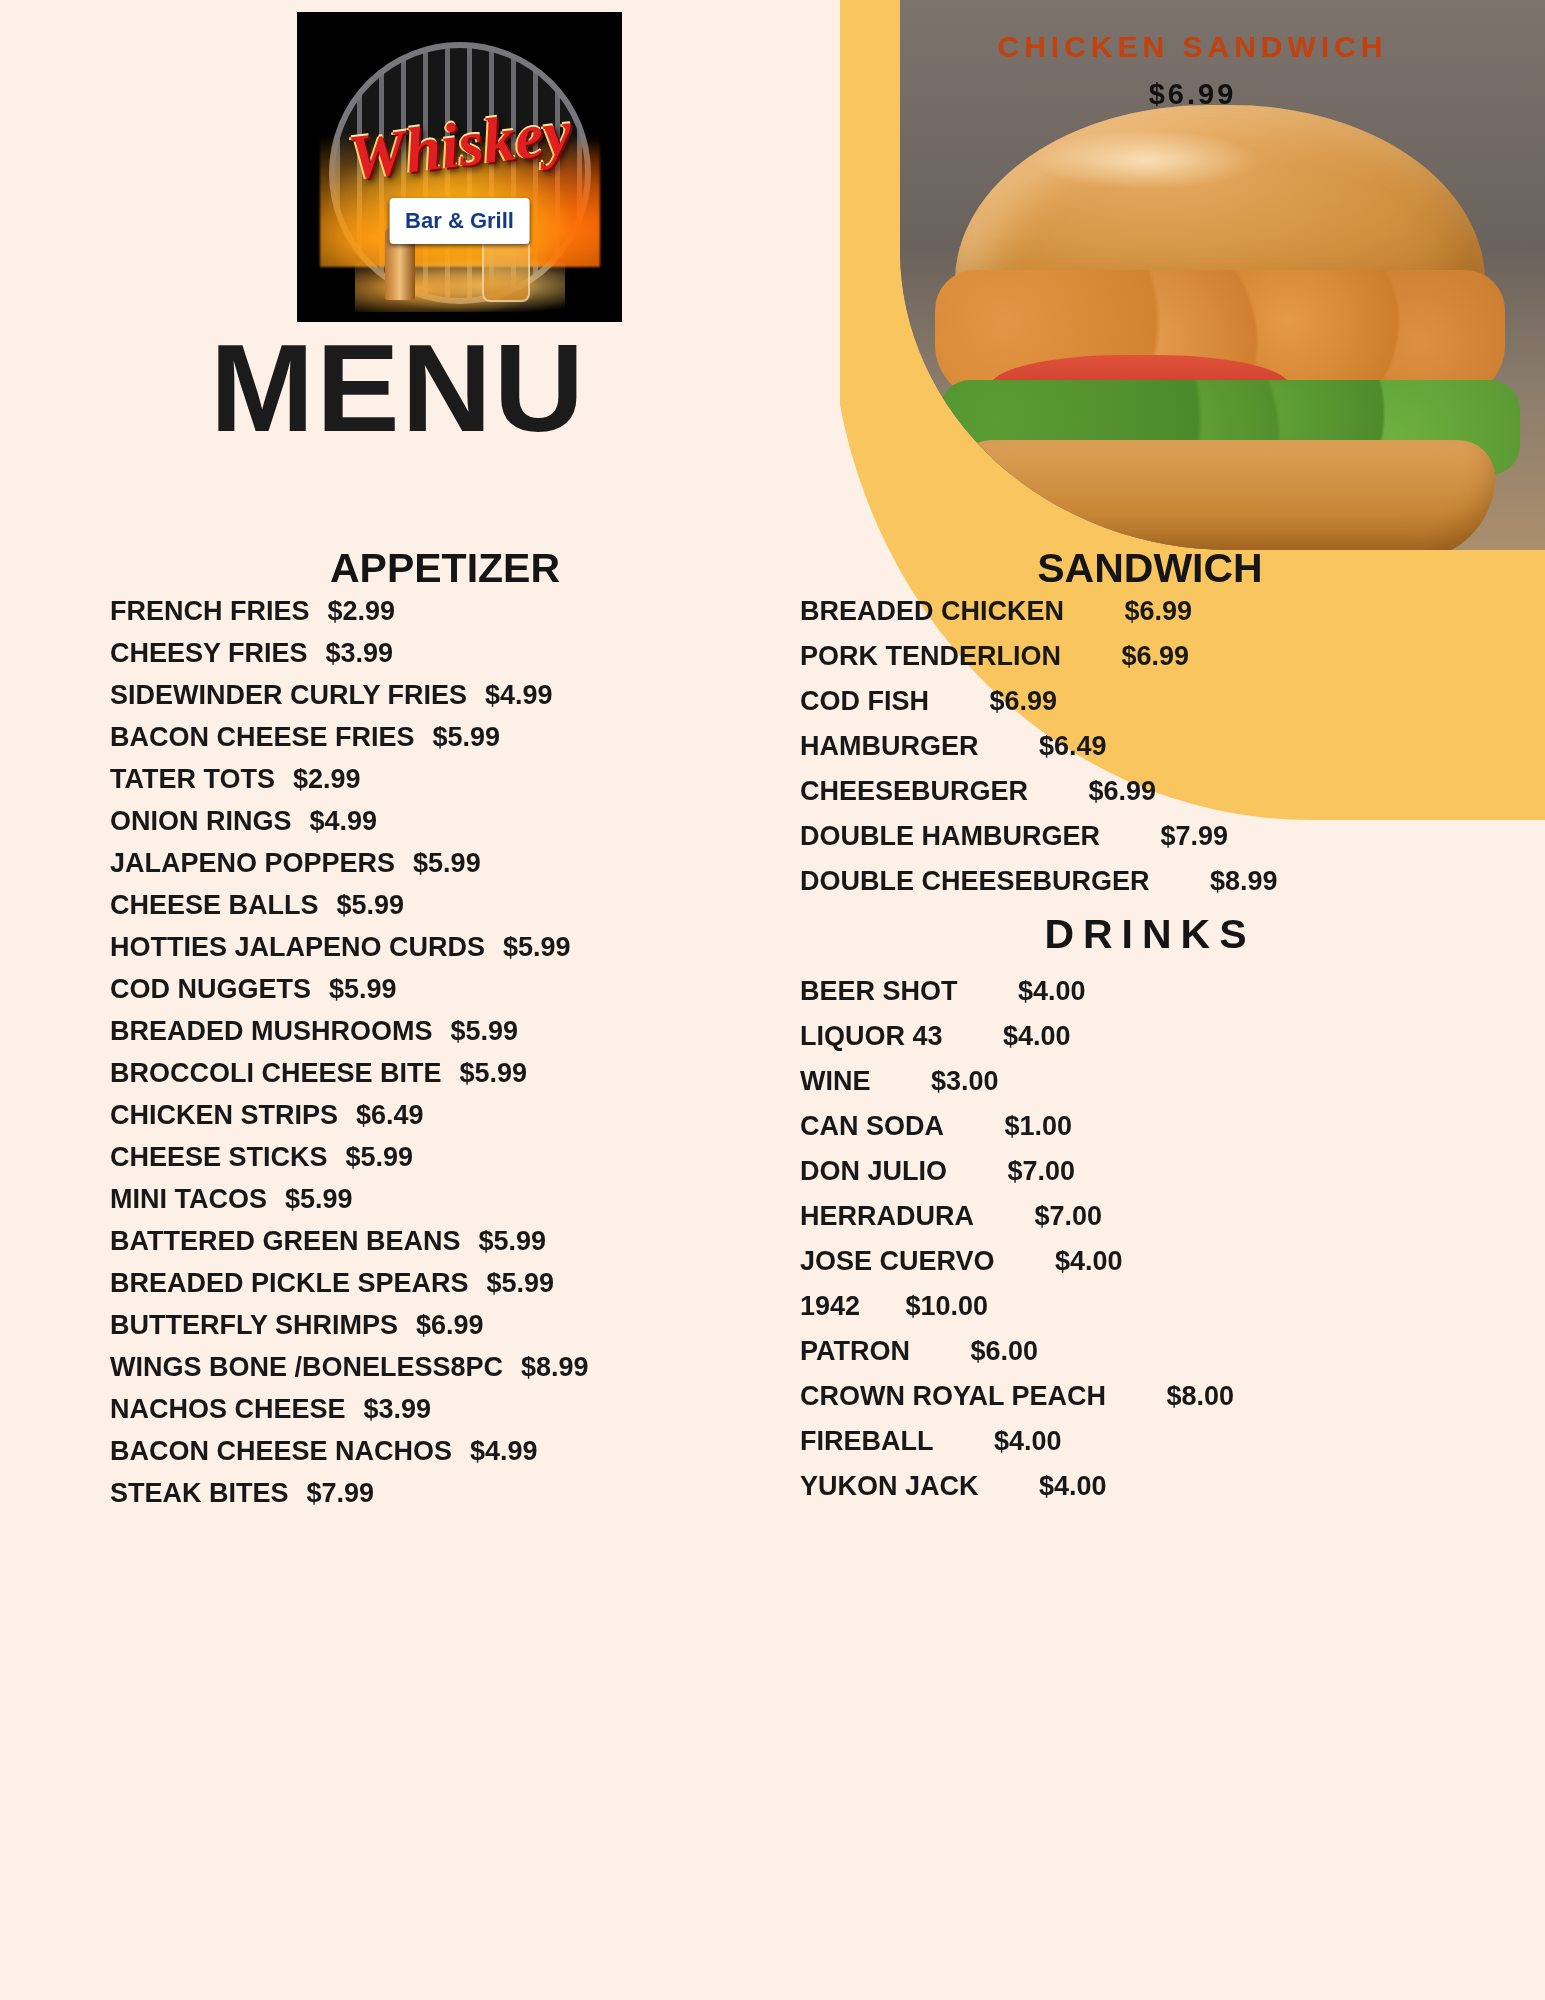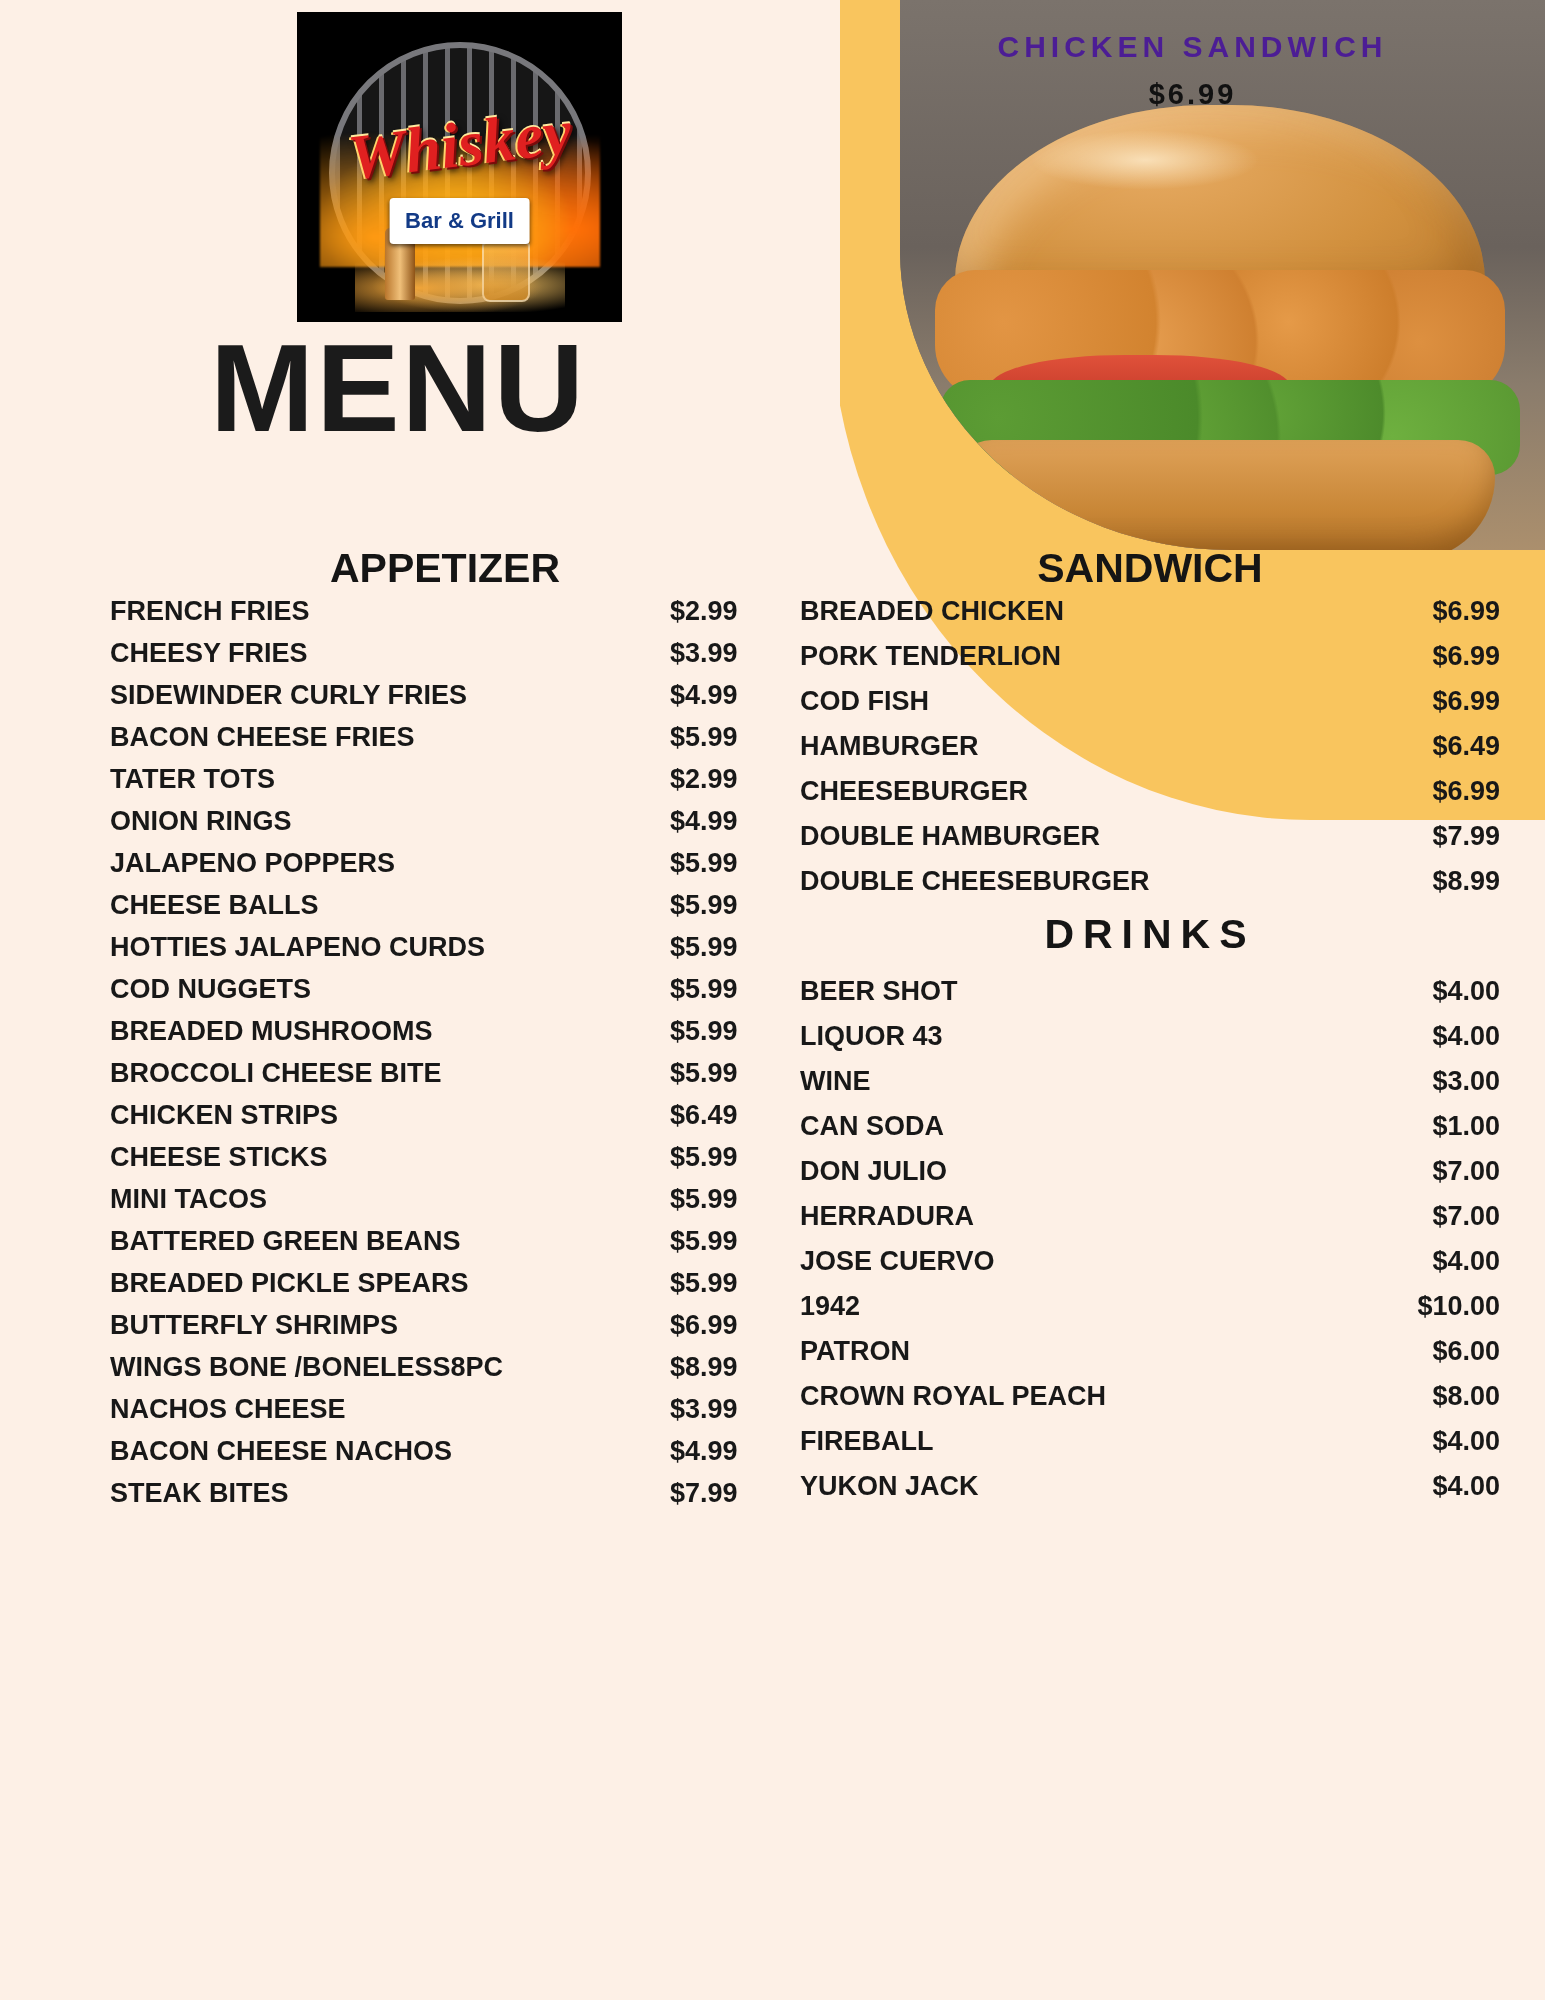--- a/index.html
+++ b/index.html
@@ -116,21 +116,21 @@
     border-radius: 40px 40px 90px 90px;
     box-shadow: inset 0 -14px 26px rgba(110,62,10,0.4);
   }
   .hero-title {
     position: absolute;
     top: 30px;
     left: 0;
     width: 100%;
     text-align: center;
     z-index: 5;
-    color: #4c1d95;
+    color: #c2410c;
     font-weight: 800;
     letter-spacing: 5px;
     font-size: 30px;
   }
   .hero-price {
     position: absolute;
     top: 78px;
     left: 0;
     width: 100%;
     text-align: center;
@@ -284,21 +284,20 @@
     margin-bottom: 4px;
   }
   .section-head.spaced {
     letter-spacing: 9px;
     margin-top: 14px;
     margin-bottom: 18px;
   }
   .item {
     display: flex;
     align-items: baseline;
-    justify-content: space-between;
     margin-bottom: 12px;
   }
   .item-name {
     font-size: 27px;
     font-weight: 700;
     color: #181818;
     white-space: nowrap;
   }
   .item-price {
     font-size: 27px;

